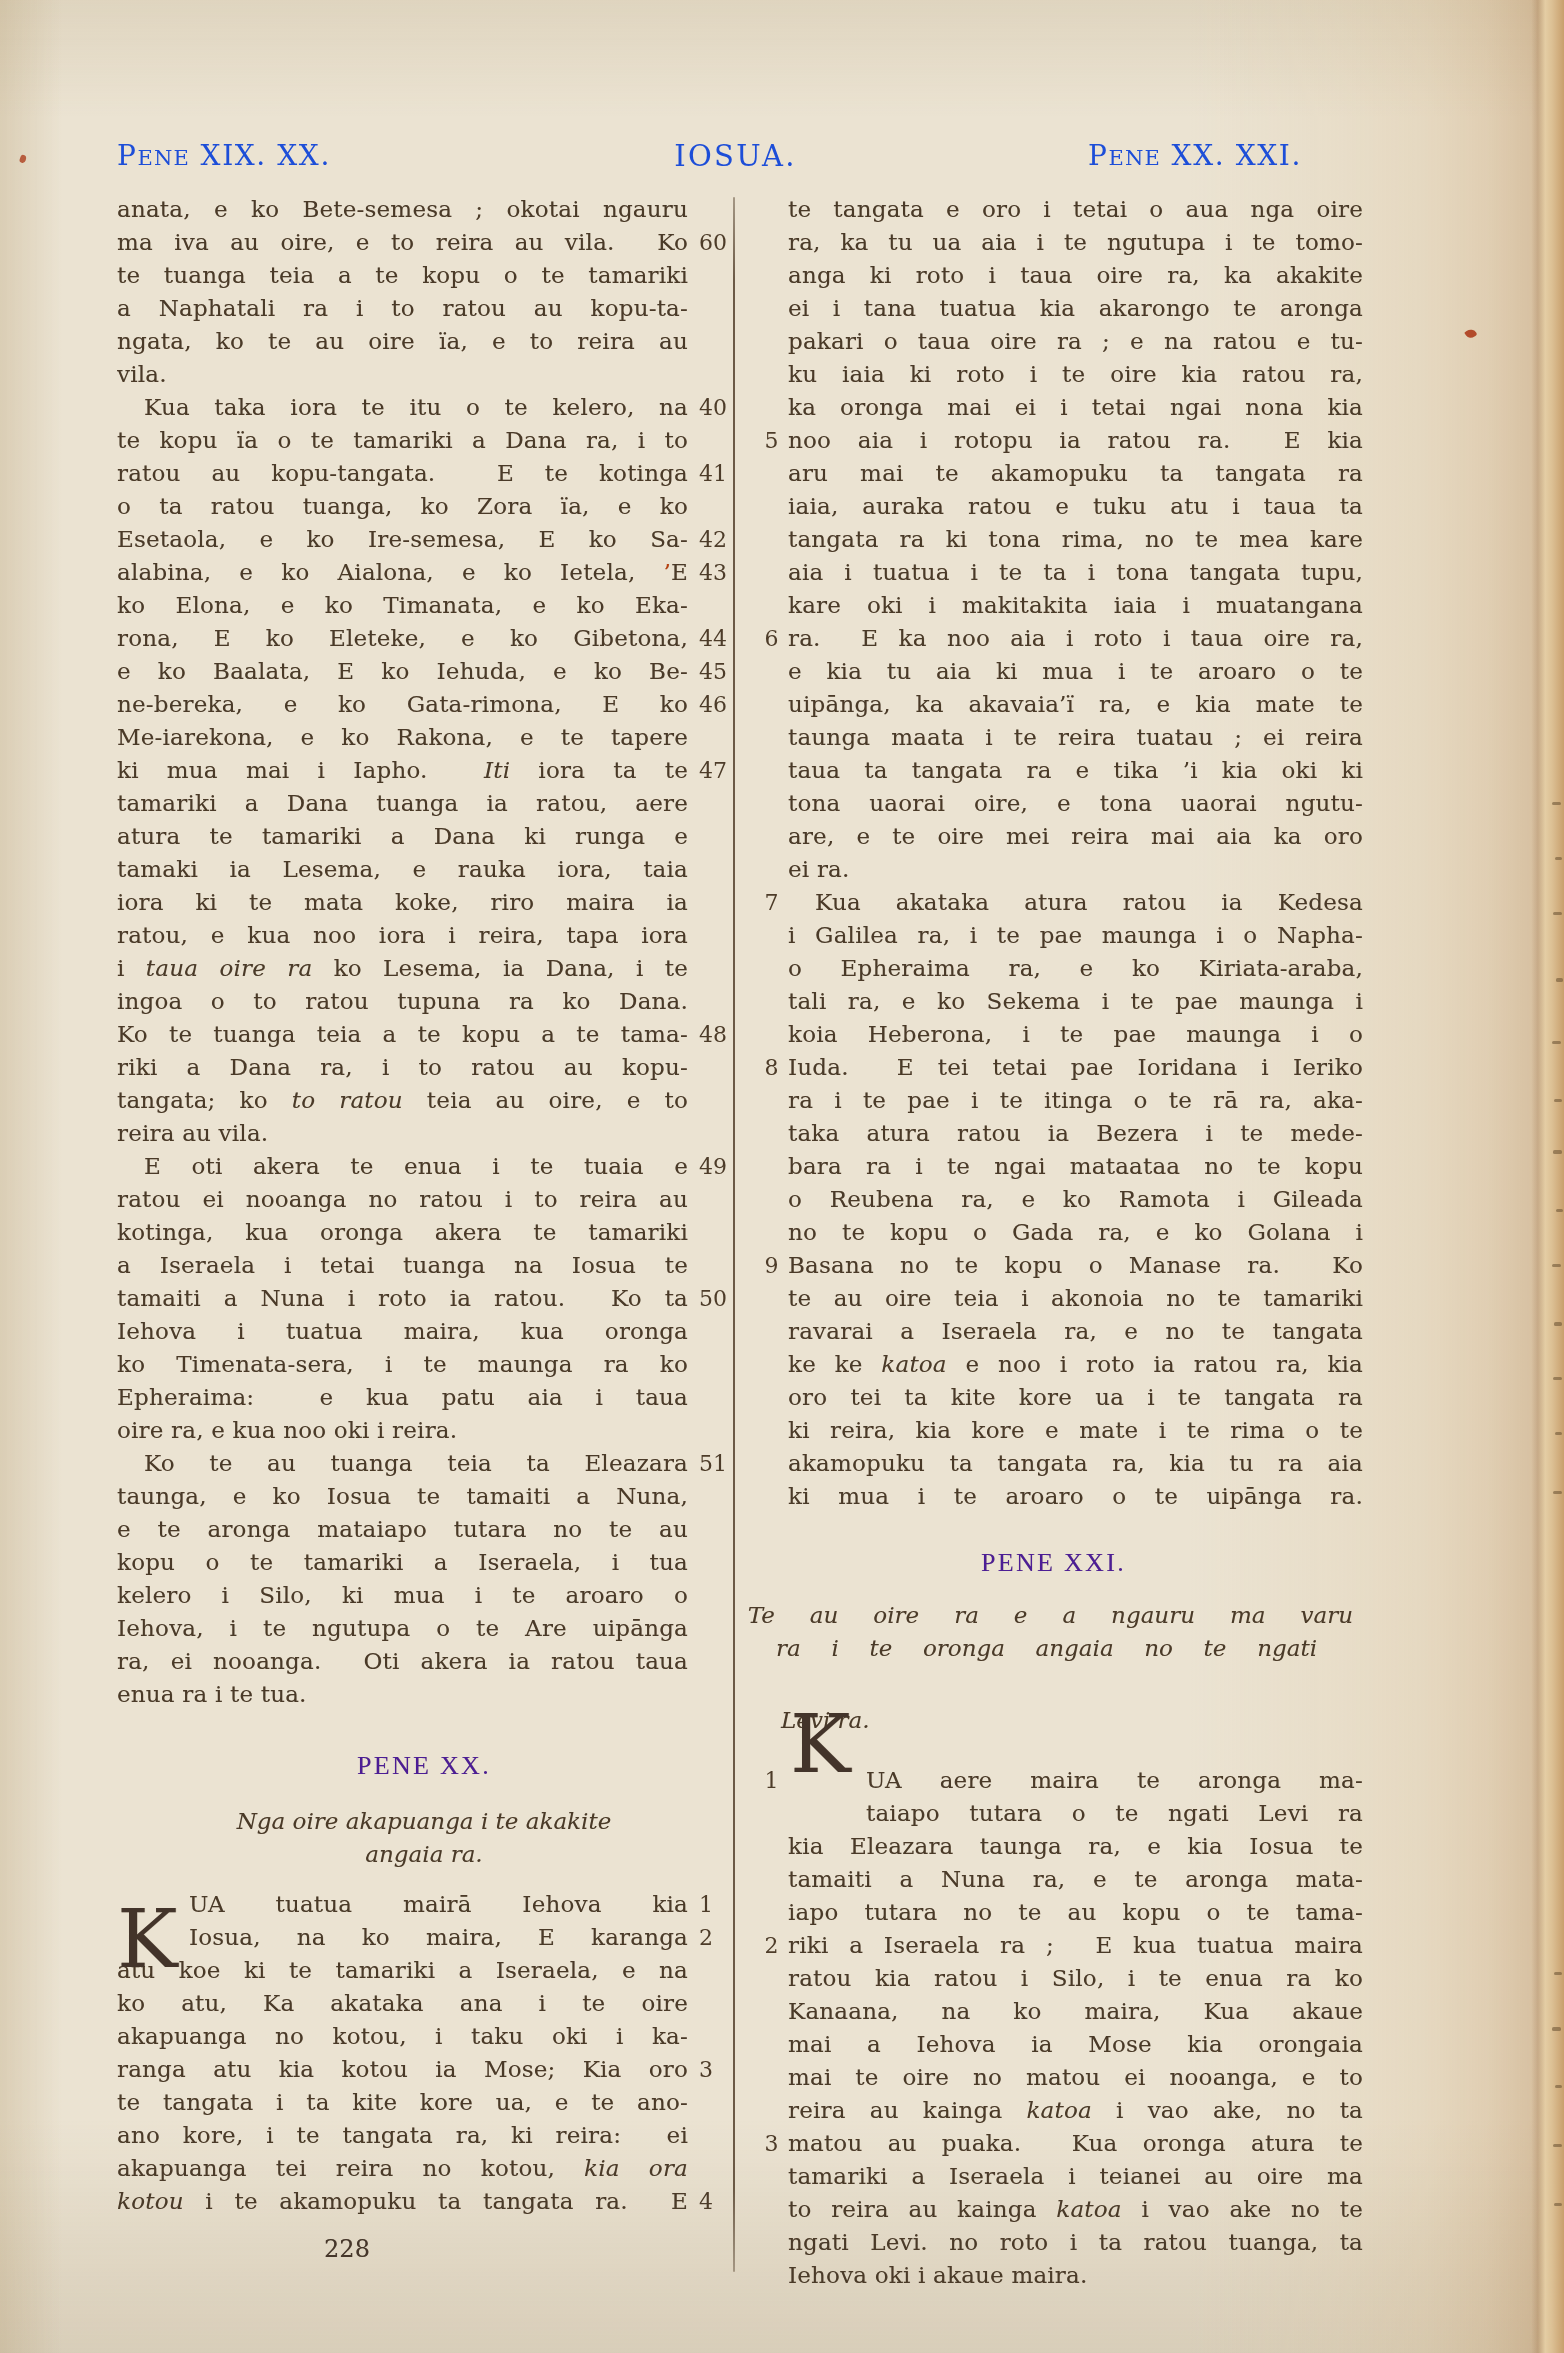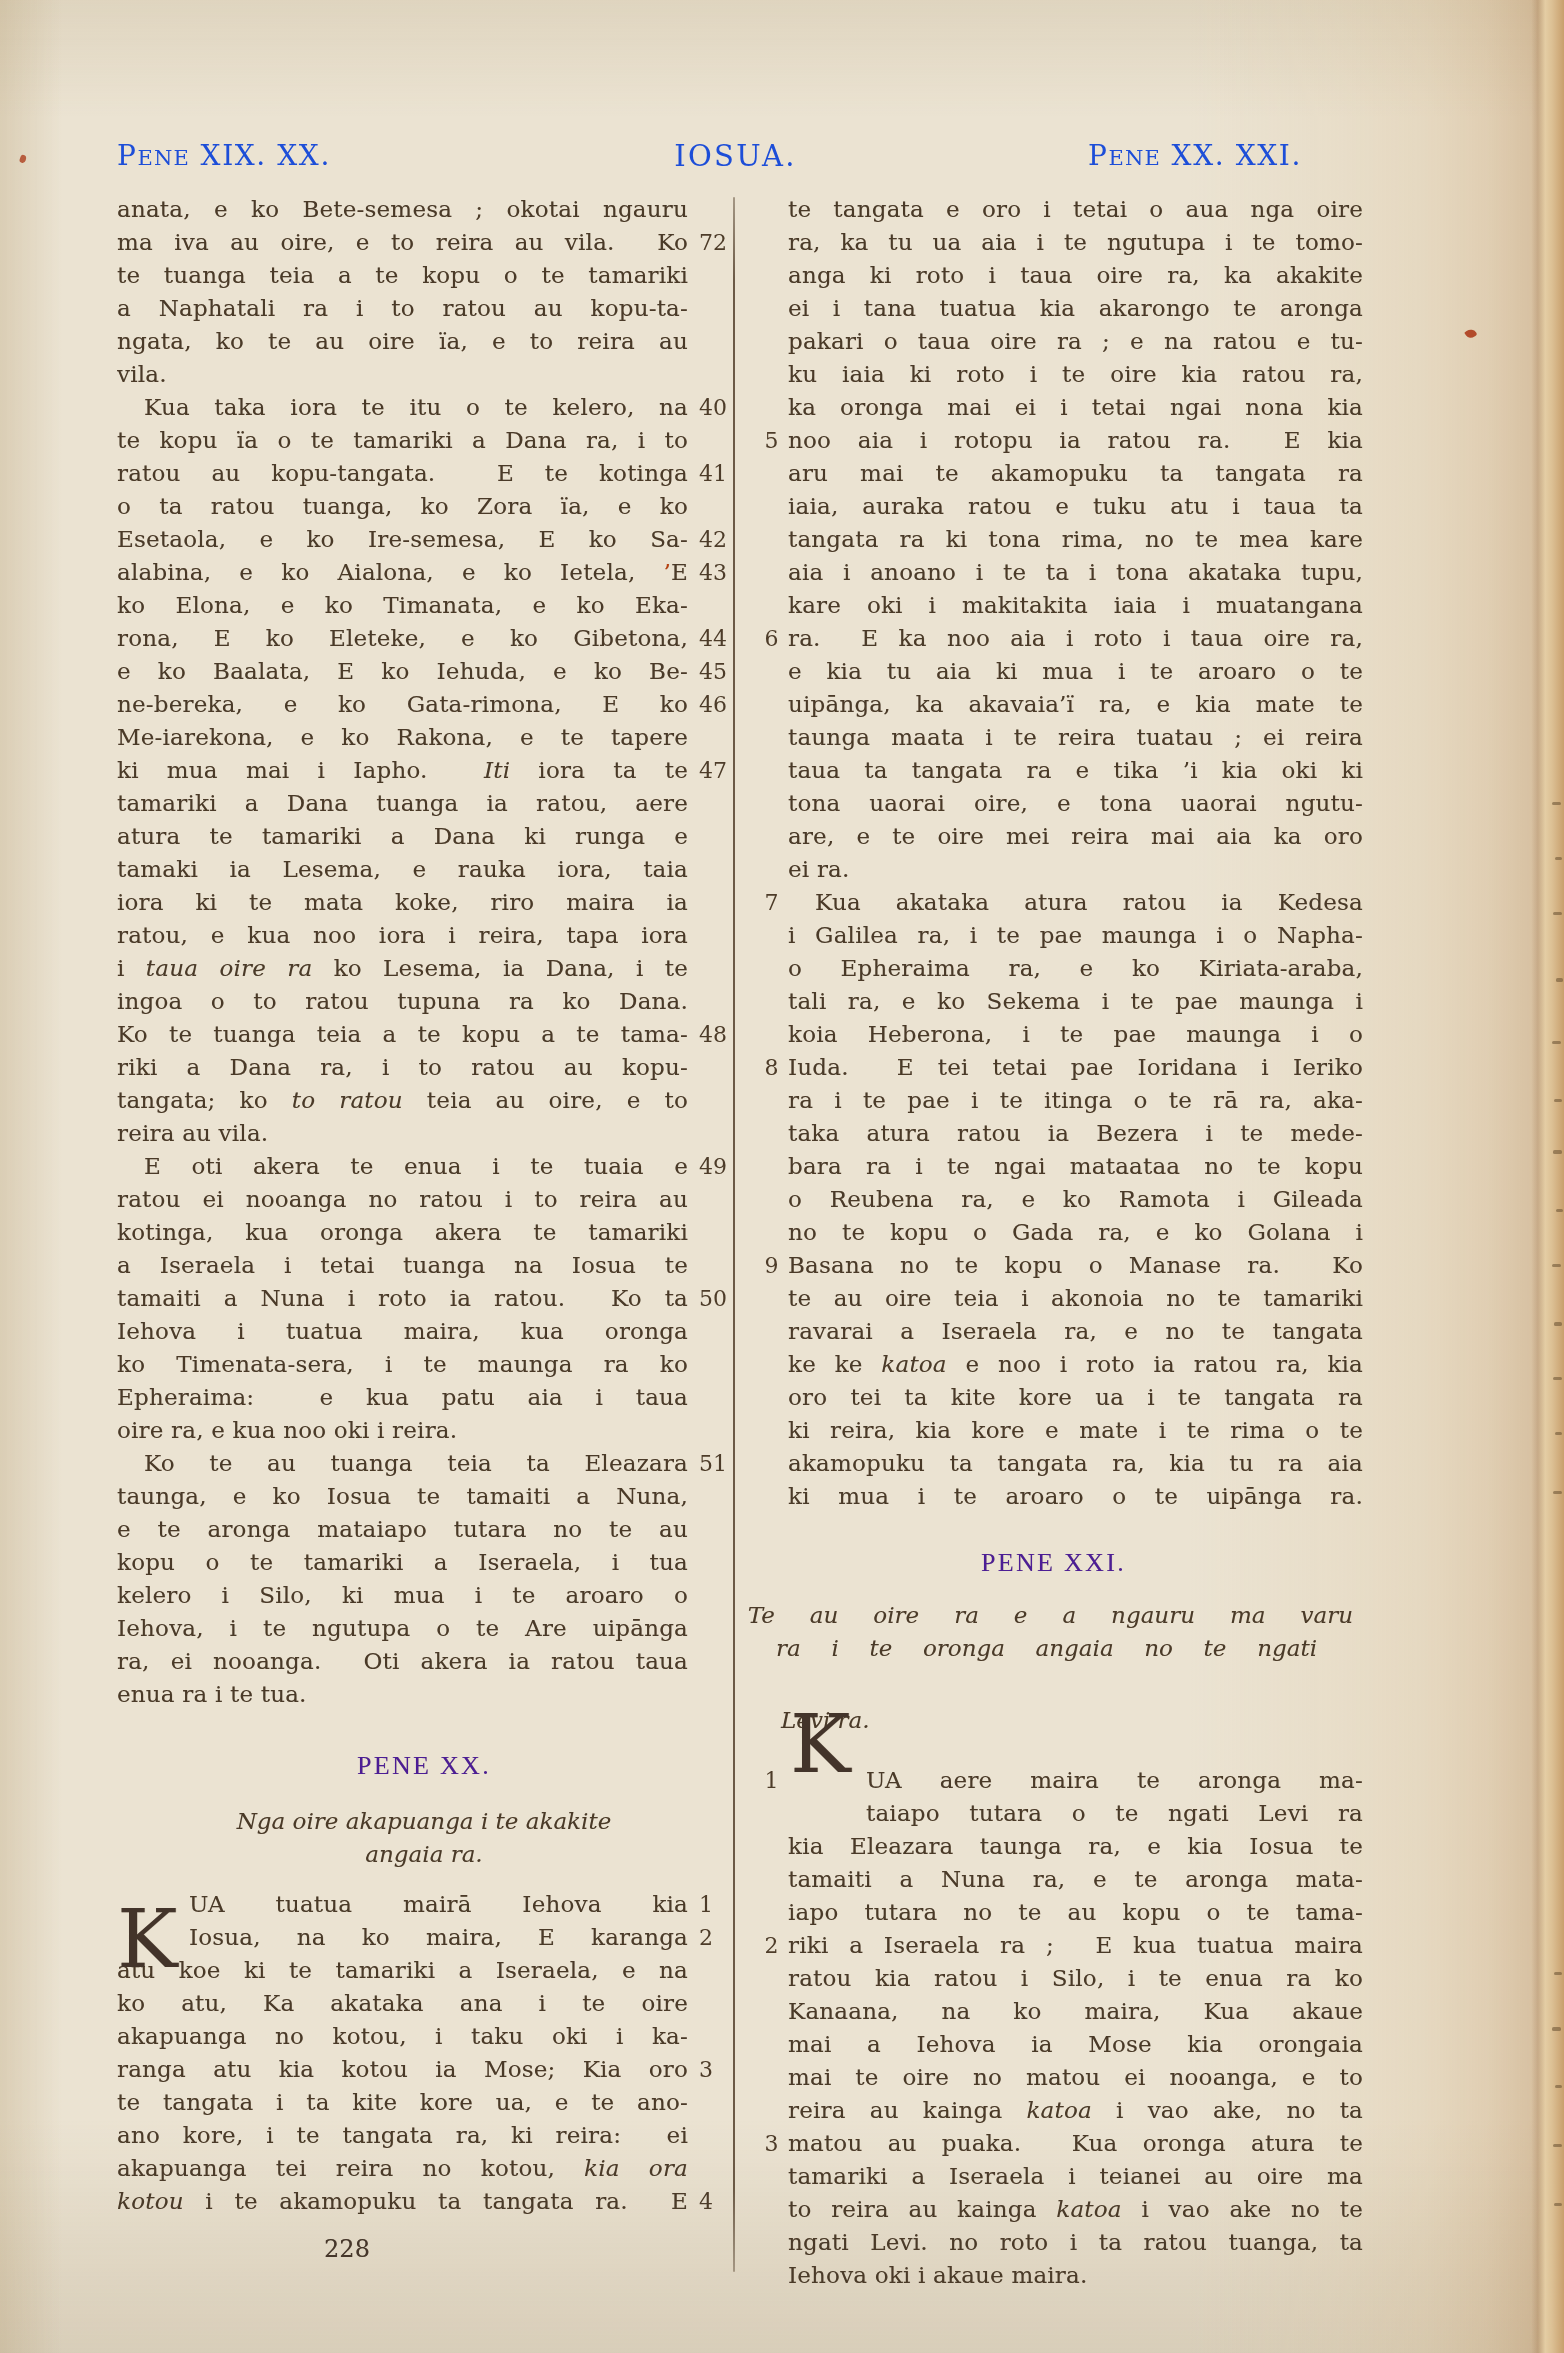--- a/index.html
+++ b/index.html
@@ -76,21 +76,21 @@
 
   <div class="rule"></div>
 
   <div class="col col-left" id="col-left" style="position:absolute;">
       <div class="line-row">
         <div class="line-text">anata, e ko Bete-semesa ; okotai ngauru</div>
         <div class="verse"></div>
       </div>
       <div class="line-row">
         <div class="line-text">ma iva au oire, e to reira au vila.&nbsp; Ko</div>
-        <div class="verse">72</div>
+        <div class="verse">60</div>
       </div>
       <div class="line-row">
         <div class="line-text">te tuanga teia a te kopu o te tamariki</div>
         <div class="verse"></div>
       </div>
       <div class="line-row">
         <div class="line-text">a Naphatali ra i to ratou au kopu-ta-</div>
         <div class="verse"></div>
       </div>
       <div class="line-row">
@@ -348,21 +348,21 @@
       <div class="line-row">
         <div class="verse"></div>
         <div class="line-text">iaia, auraka ratou e tuku atu i taua ta</div>
       </div>
       <div class="line-row">
         <div class="verse"></div>
         <div class="line-text">tangata ra ki tona rima, no te mea kare</div>
       </div>
       <div class="line-row">
         <div class="verse"></div>
-        <div class="line-text">aia i anoano i te ta i tona akataka tupu,</div>
+        <div class="line-text">aia i tuatua i te ta i tona tangata tupu,</div>
       </div>
       <div class="line-row">
         <div class="verse"></div>
         <div class="line-text">kare oki i makitakita iaia i muatangana</div>
       </div>
       <div class="line-row">
         <div class="verse">6</div>
         <div class="line-text">ra.&nbsp; E ka noo aia i roto i taua oire ra,</div>
       </div>
       <div class="line-row">

